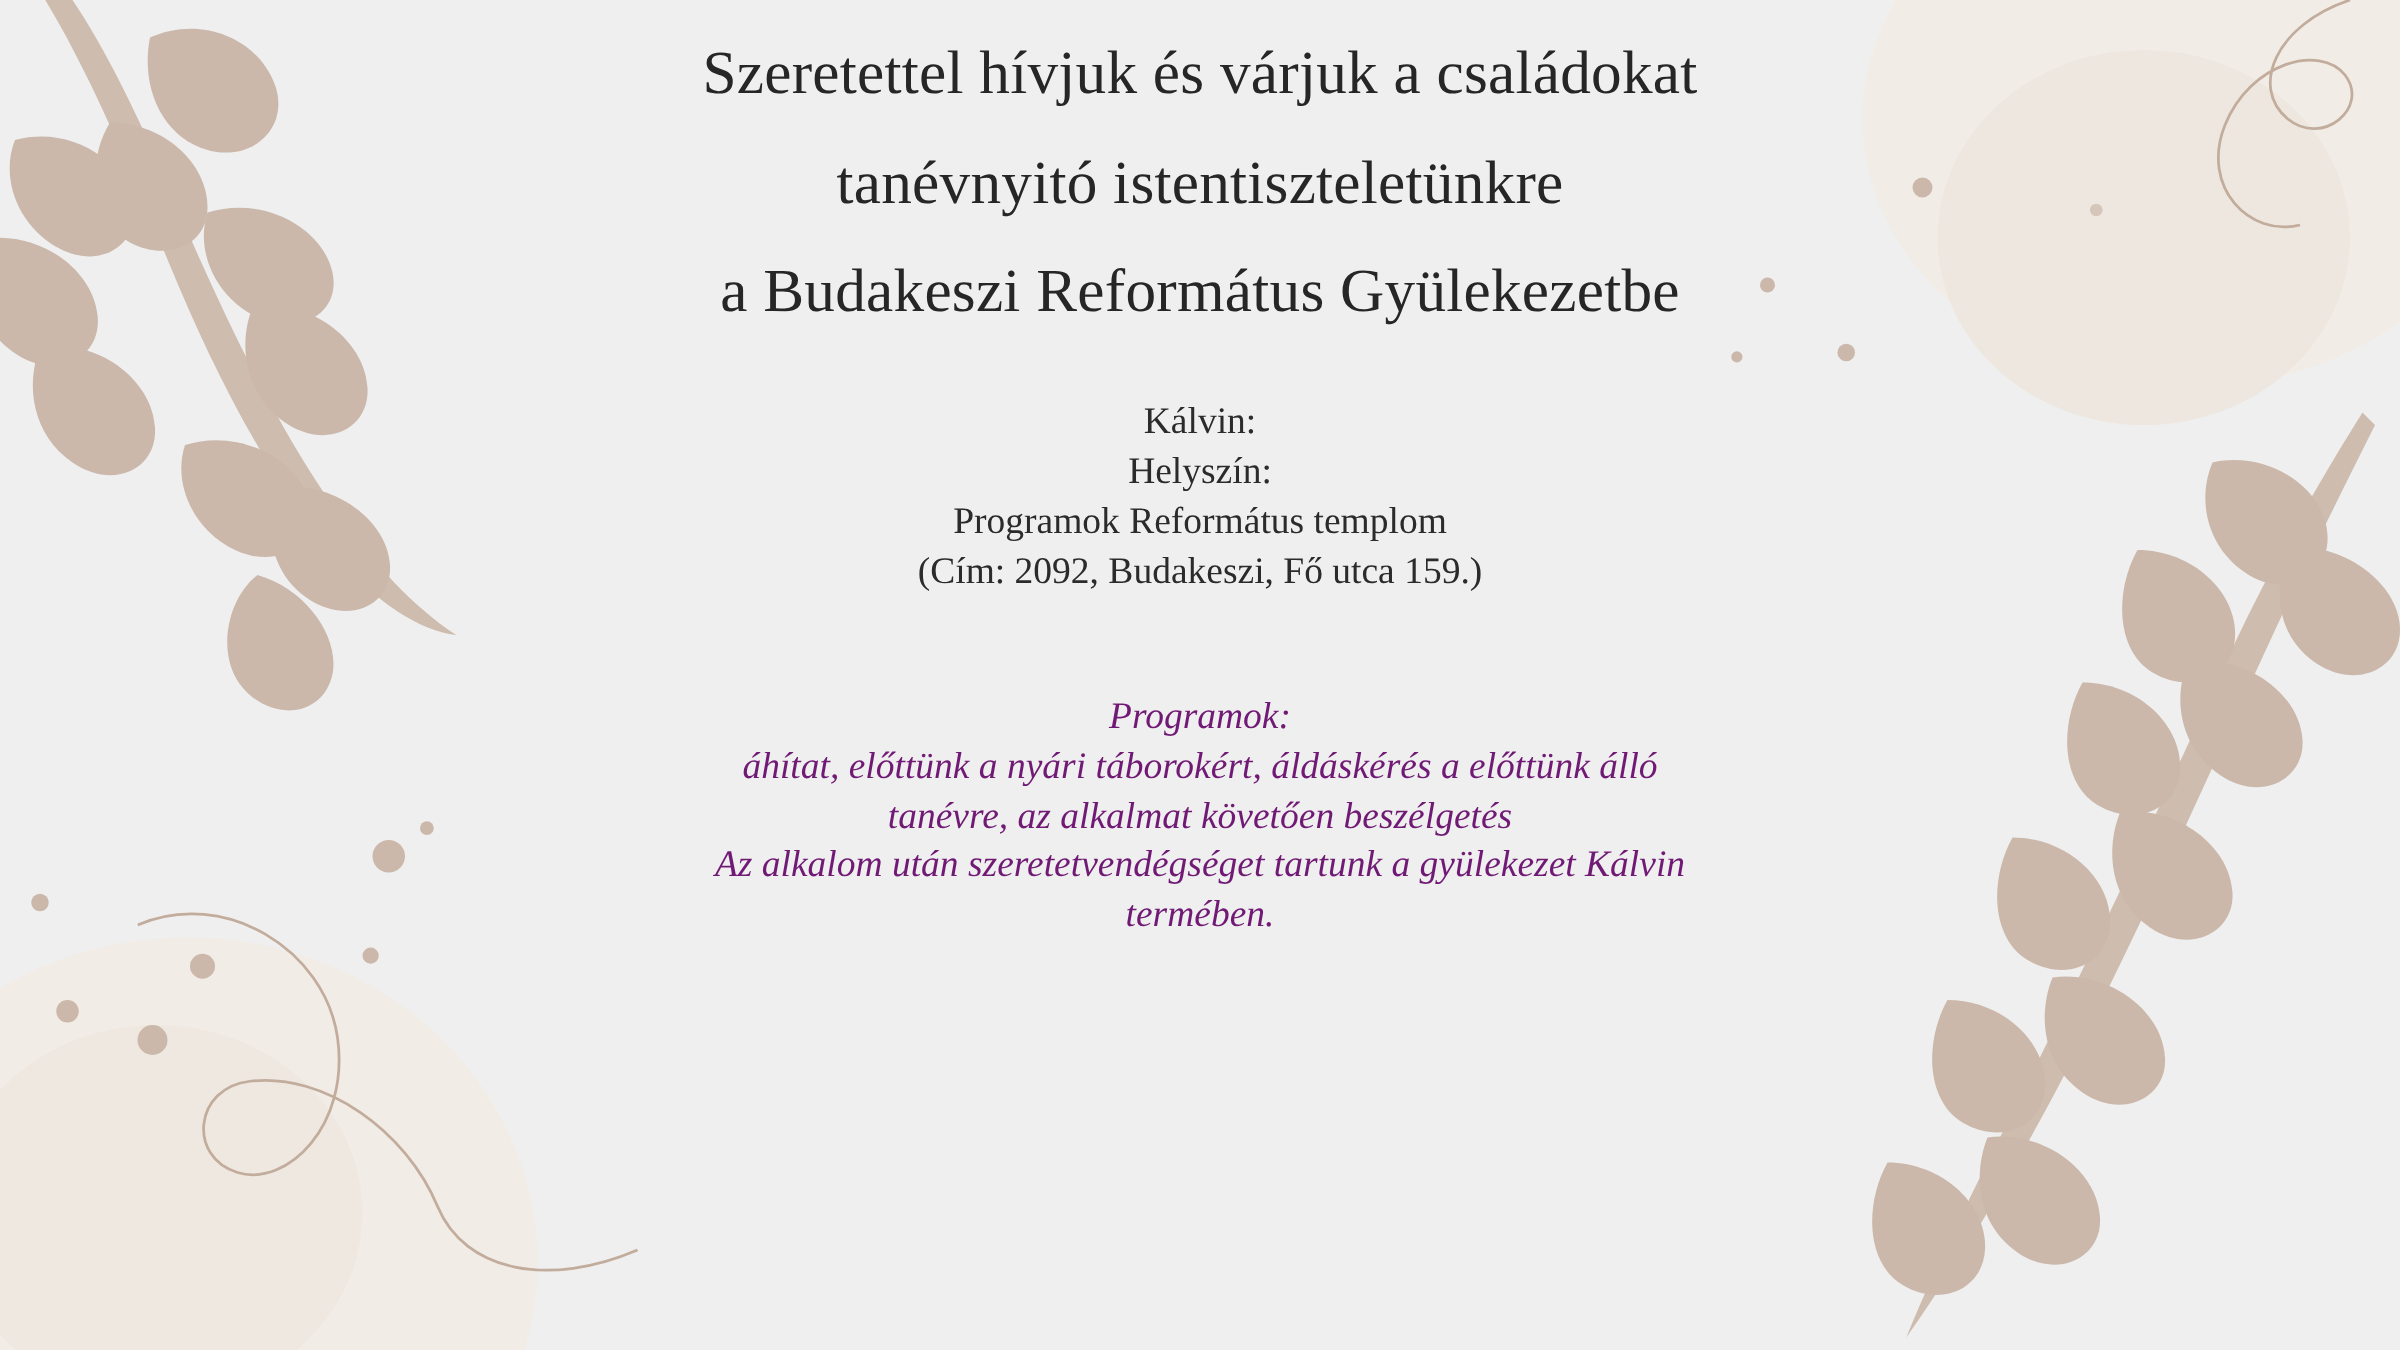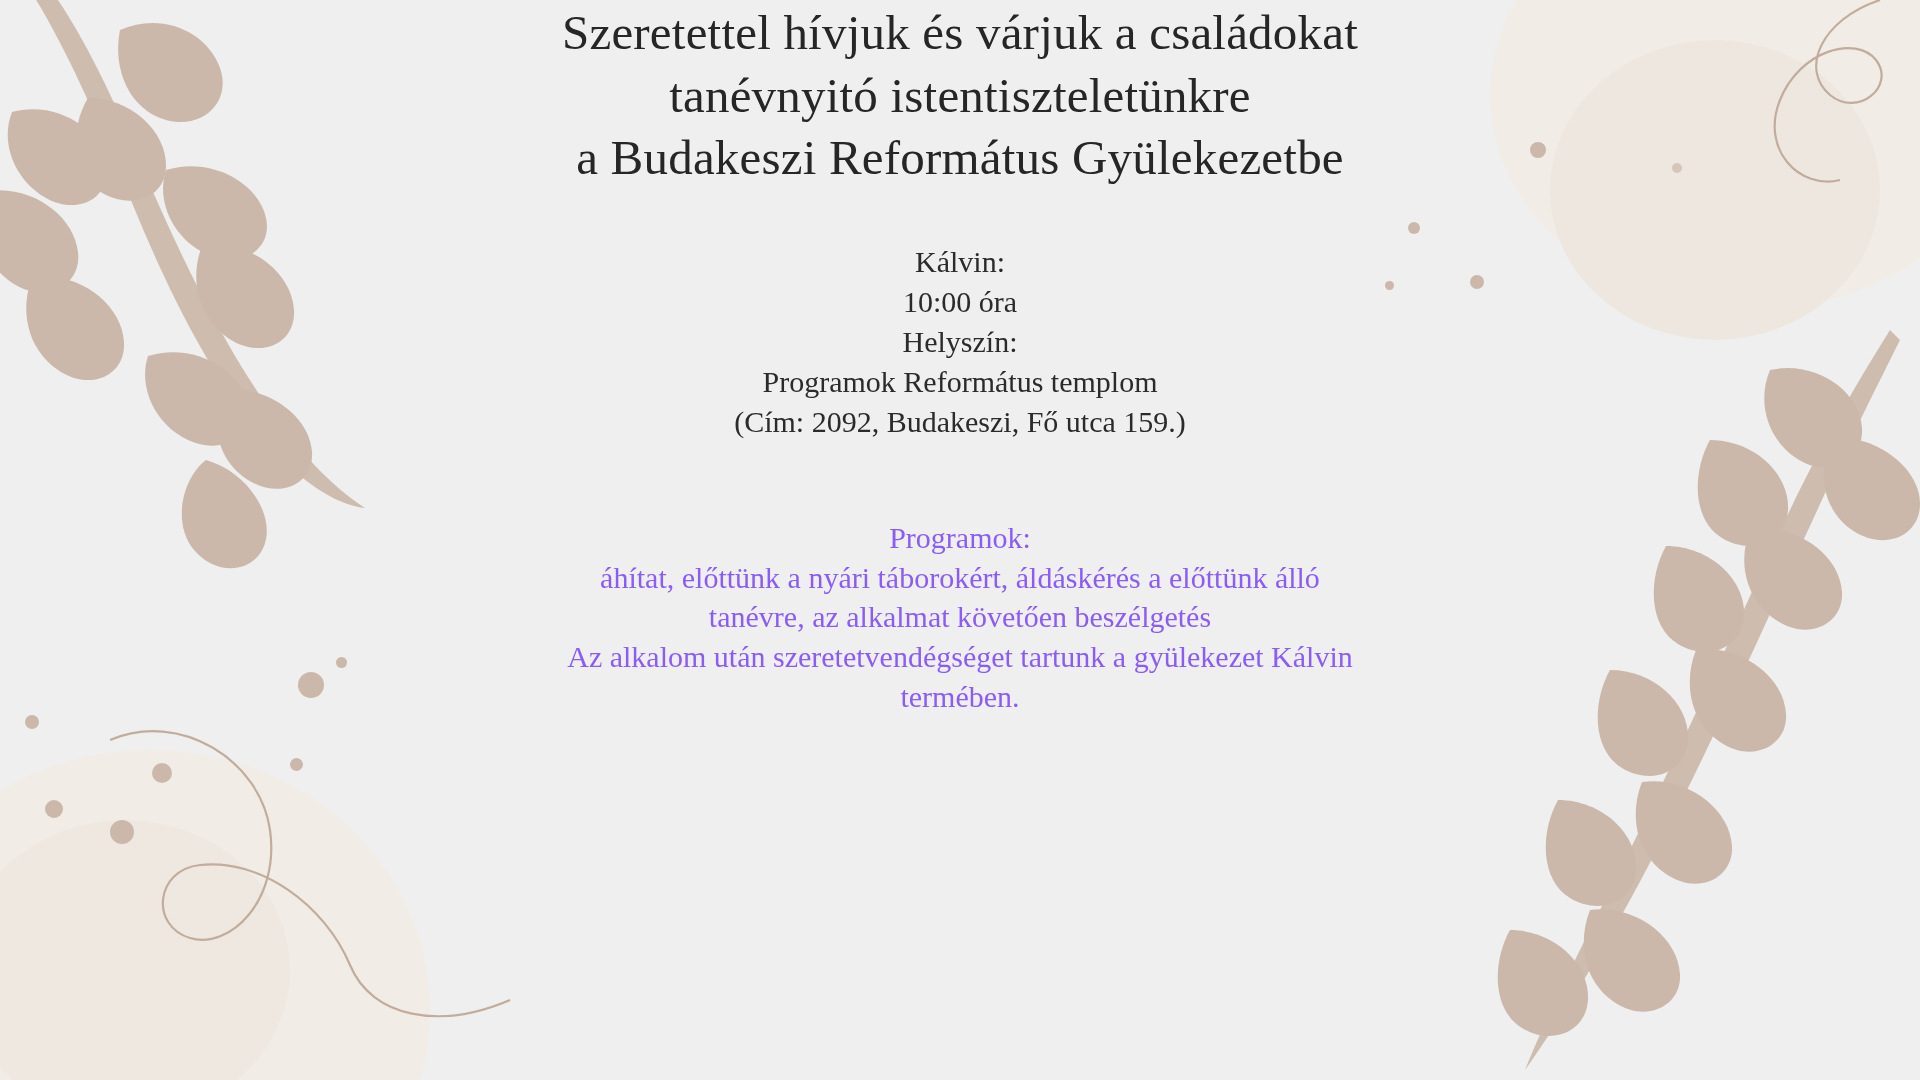--- a/index.html
+++ b/index.html
@@ -88,36 +88,37 @@
 
   .headline {
     margin: 0 auto;
     padding-top: 2px;
     width: 1400px;
     font-size: 49px;
     line-height: 1.28;
     letter-spacing: 0.2px;
     color: #262626;
   }
-  .headline div { white-space: nowrap; }
+  .headline div { white-space: nowrap; margin-top: 25px; }
 
   .details {
     margin: 52px auto 0 auto;
     width: 1200px;
     font-size: 30px;
     line-height: 1.33;
     color: #2b2b2b;
   }
 
   .programs {
     margin: 76px auto 0 auto;
     width: 1160px;
     font-size: 30px;
     line-height: 1.33;
-    color: #8b5cf6;
+    color: #701a75;
+    font-style: italic;
   }
   .programs .wrapline { display: block; }
 </style>
 </head>
 <body>
 
 <div class="poster">
 
   <div class="blob blob-tr"></div>
   <div class="blob blob-tr2"></div>
@@ -181,21 +182,20 @@
   <div class="content">
 
     <div class="headline">
       <div>Szeretettel hívjuk és várjuk a családokat</div>
       <div>tanévnyitó istentiszteletünkre</div>
       <div>a Budakeszi Református Gyülekezetbe</div>
     </div>
 
     <div class="details">
       <div>Kálvin:</div>
-      <div>10:00 óra</div>
       <div>Helyszín:</div>
       <div>Programok Református templom</div>
       <div>(Cím: 2092, Budakeszi, Fő utca 159.)</div>
     </div>
 
     <div class="programs">
       <div>Programok:</div>
       <div class="wrapline">áhítat, előttünk a nyári táborokért, áldáskérés a előttünk álló</div>
       <div class="wrapline">tanévre, az alkalmat követően beszélgetés</div>
       <div class="wrapline">Az alkalom után szeretetvendégséget tartunk a gyülekezet Kálvin</div>

